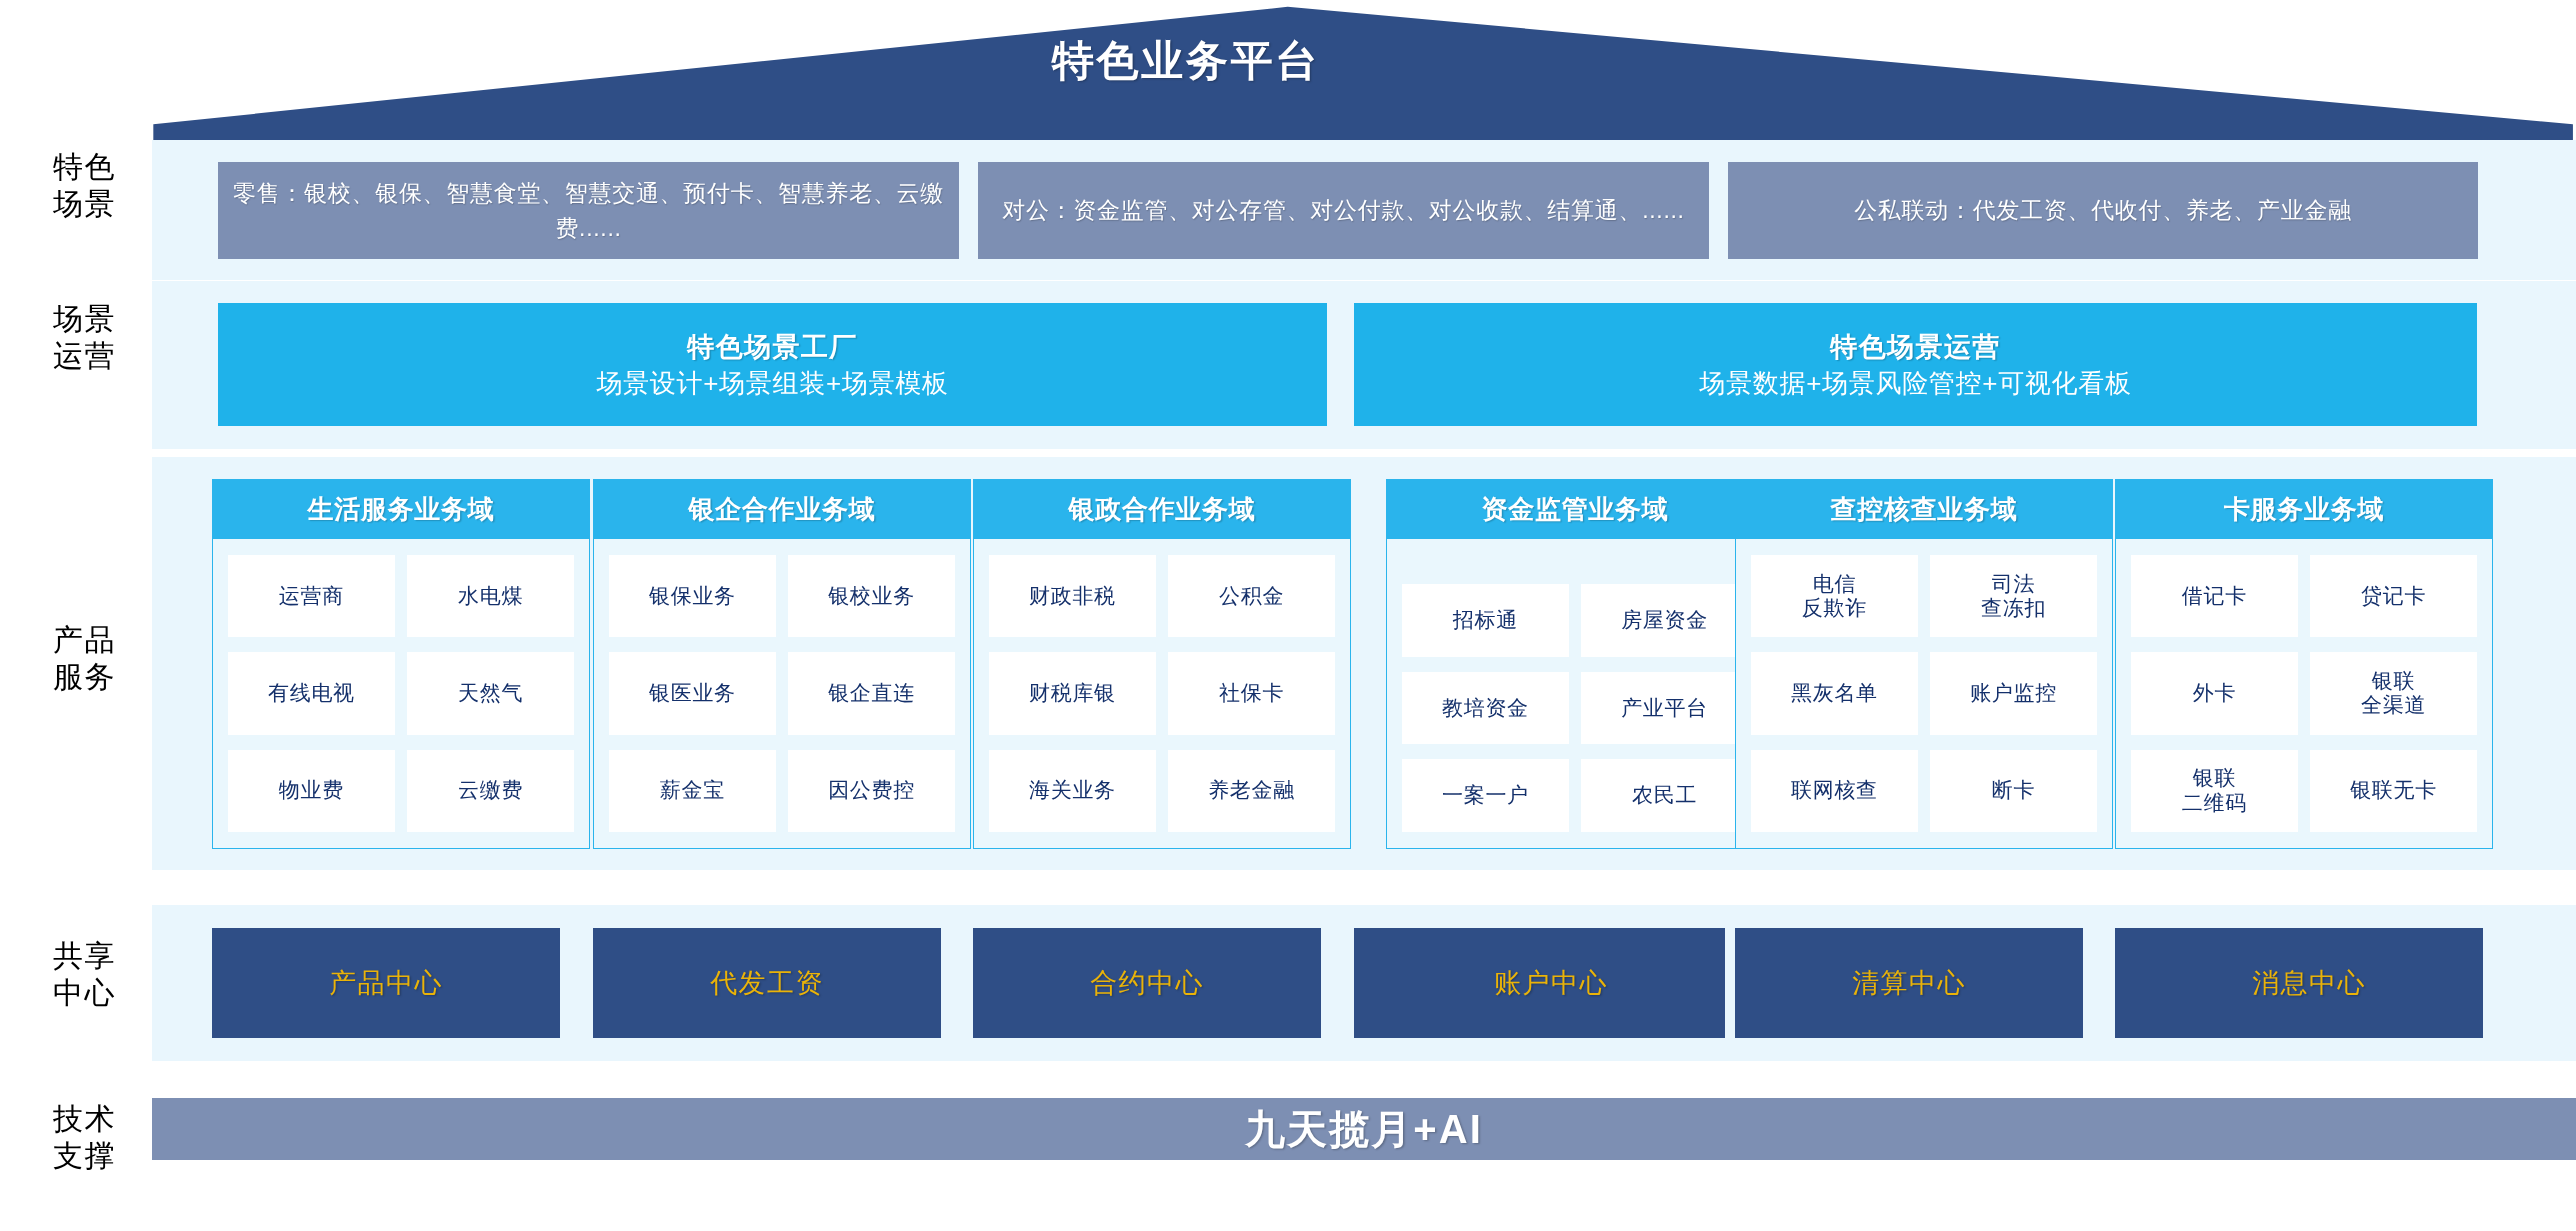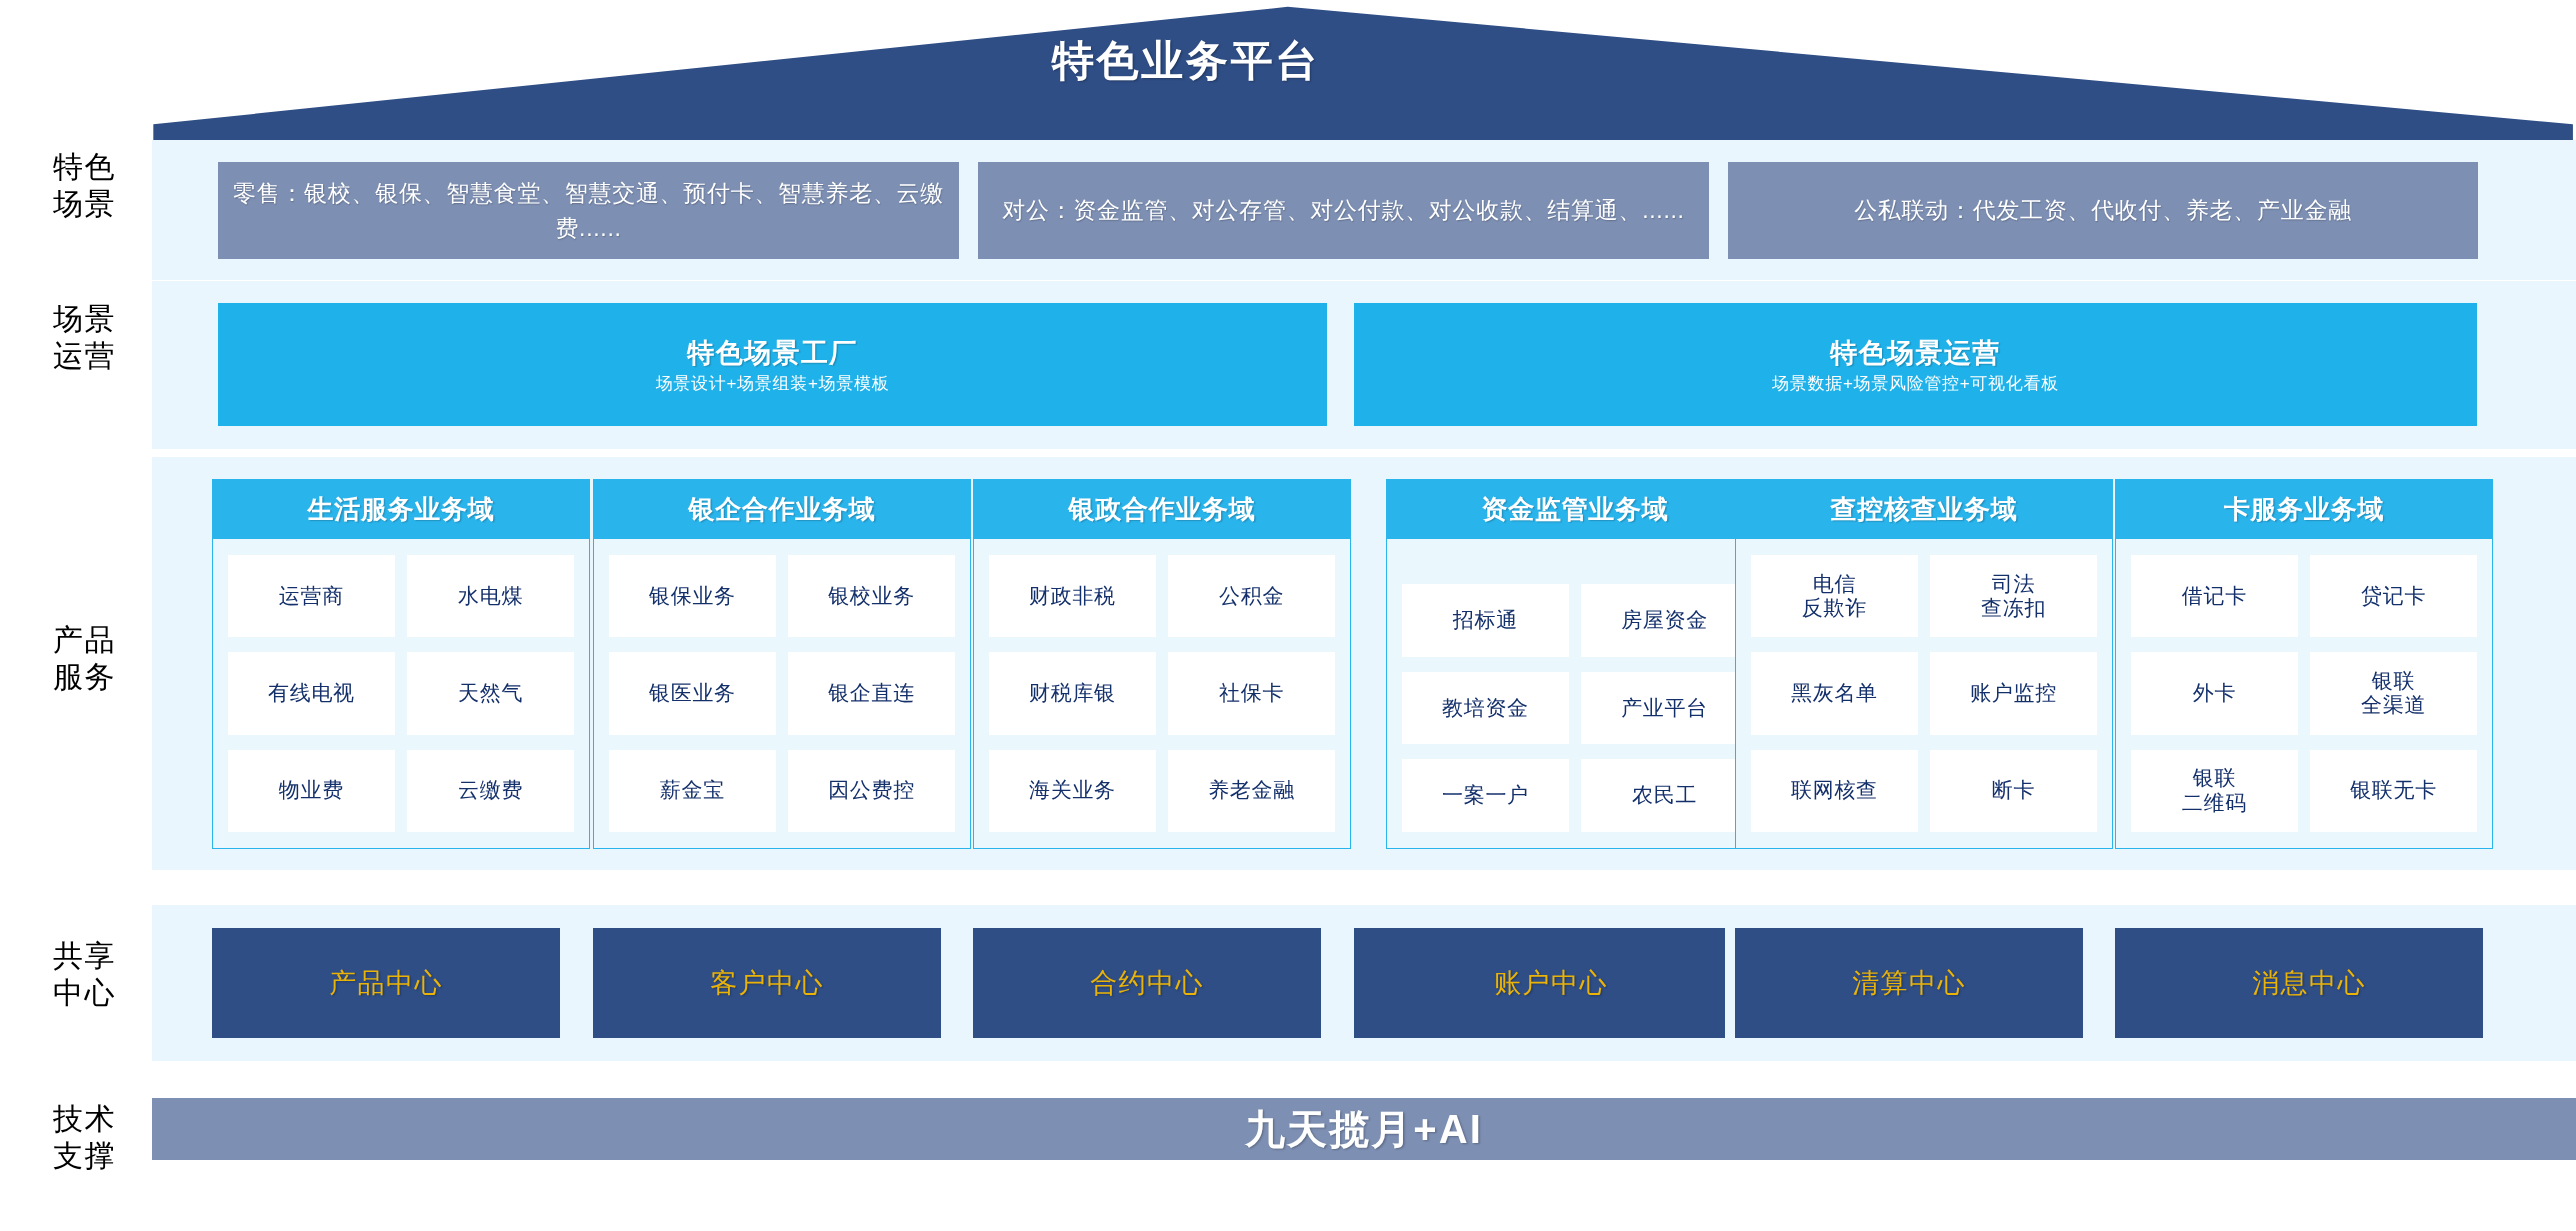--- a/index.html
+++ b/index.html
@@ -39,21 +39,21 @@
   }
 
   
   .op-box{
     position:absolute;background:#1fb2ea;color:#ffffff;
     display:flex;flex-direction:column;align-items:center;justify-content:center;
     box-sizing:border-box;
   }
   .op-title{font-size:27px;font-weight:bold;letter-spacing:1.4px;
             text-shadow:1.4px 1.4px 1.4px rgba(0,0,0,.20);margin-bottom:1px;}
-  .op-sub{font-size:17px;font-weight:normal;letter-spacing:0.7px;}
+  .op-sub{font-size:26px;font-weight:normal;letter-spacing:0.7px;}
 
   
   .dom-col{
     position:absolute;top:479px;width:378px;height:370px;
     border:1.4px solid #2ab4ec;background:#eaf7fd;box-sizing:border-box;
     display:flex;flex-direction:column;
   }
   .dom-head{
     height:59px;background:#2ab4ec;color:#fff;display:flex;
     align-items:center;justify-content:center;
@@ -213,21 +213,21 @@
 全渠道</div>
       <div class="dom-cell">银联
 二维码</div>
       <div class="dom-cell">银联无卡</div>
     </div>
   </div>
 
   <div class="band" style="top:905px;width:2424px;height:156px;"></div>
 
   <div class="sh-box" style="left:212px;top:928px;width:348px;height:110px;">产品中心</div>
-  <div class="sh-box" style="left:593px;top:928px;width:348px;height:110px;">客户中心</div>
+  <div class="sh-box" style="left:593px;top:928px;width:348px;height:110px;">代发工资</div>
   <div class="sh-box" style="left:973px;top:928px;width:348px;height:110px;">合约中心</div>
   <div class="sh-box" style="left:1354px;top:928px;width:348px;height:110px;padding-left:23px;">账户中心</div>
   <div class="sh-box" style="left:1735px;top:928px;width:348px;height:110px;">清算中心</div>
   <div class="sh-box" style="left:2115px;top:928px;width:348px;height:110px;padding-left:20px;">消息中心</div>
 
   <div class="tech-bar" style="left:152px;top:1098px;width:2424px;height:62px;">九天揽月+AI</div>
 
 </div>
 
 

